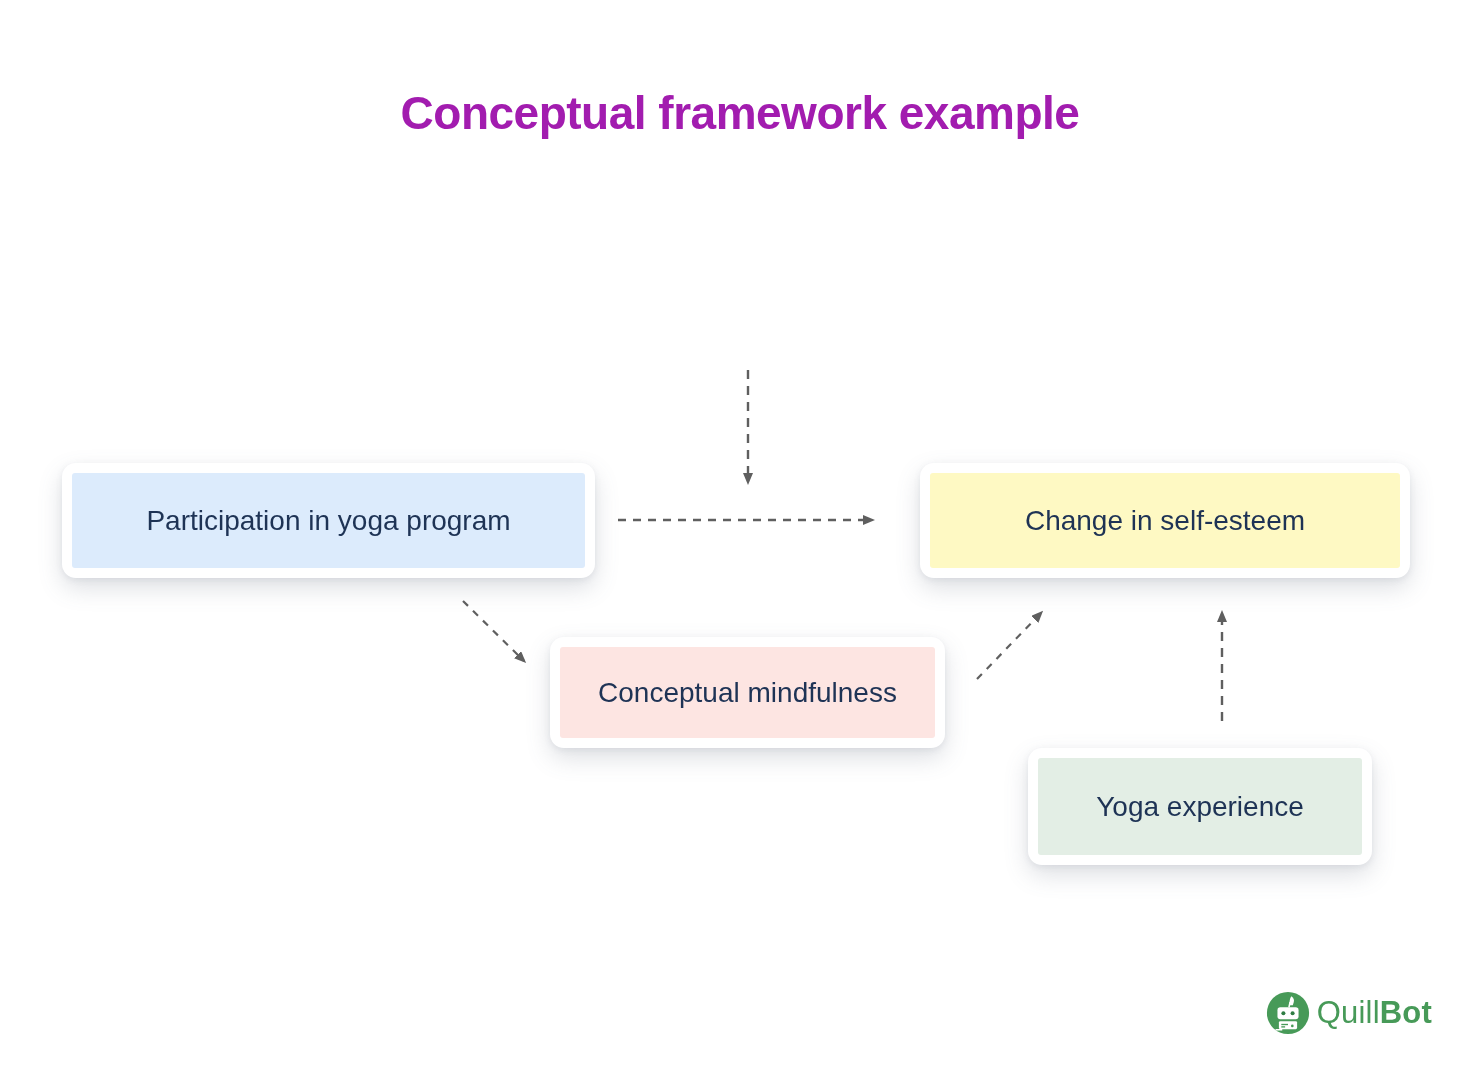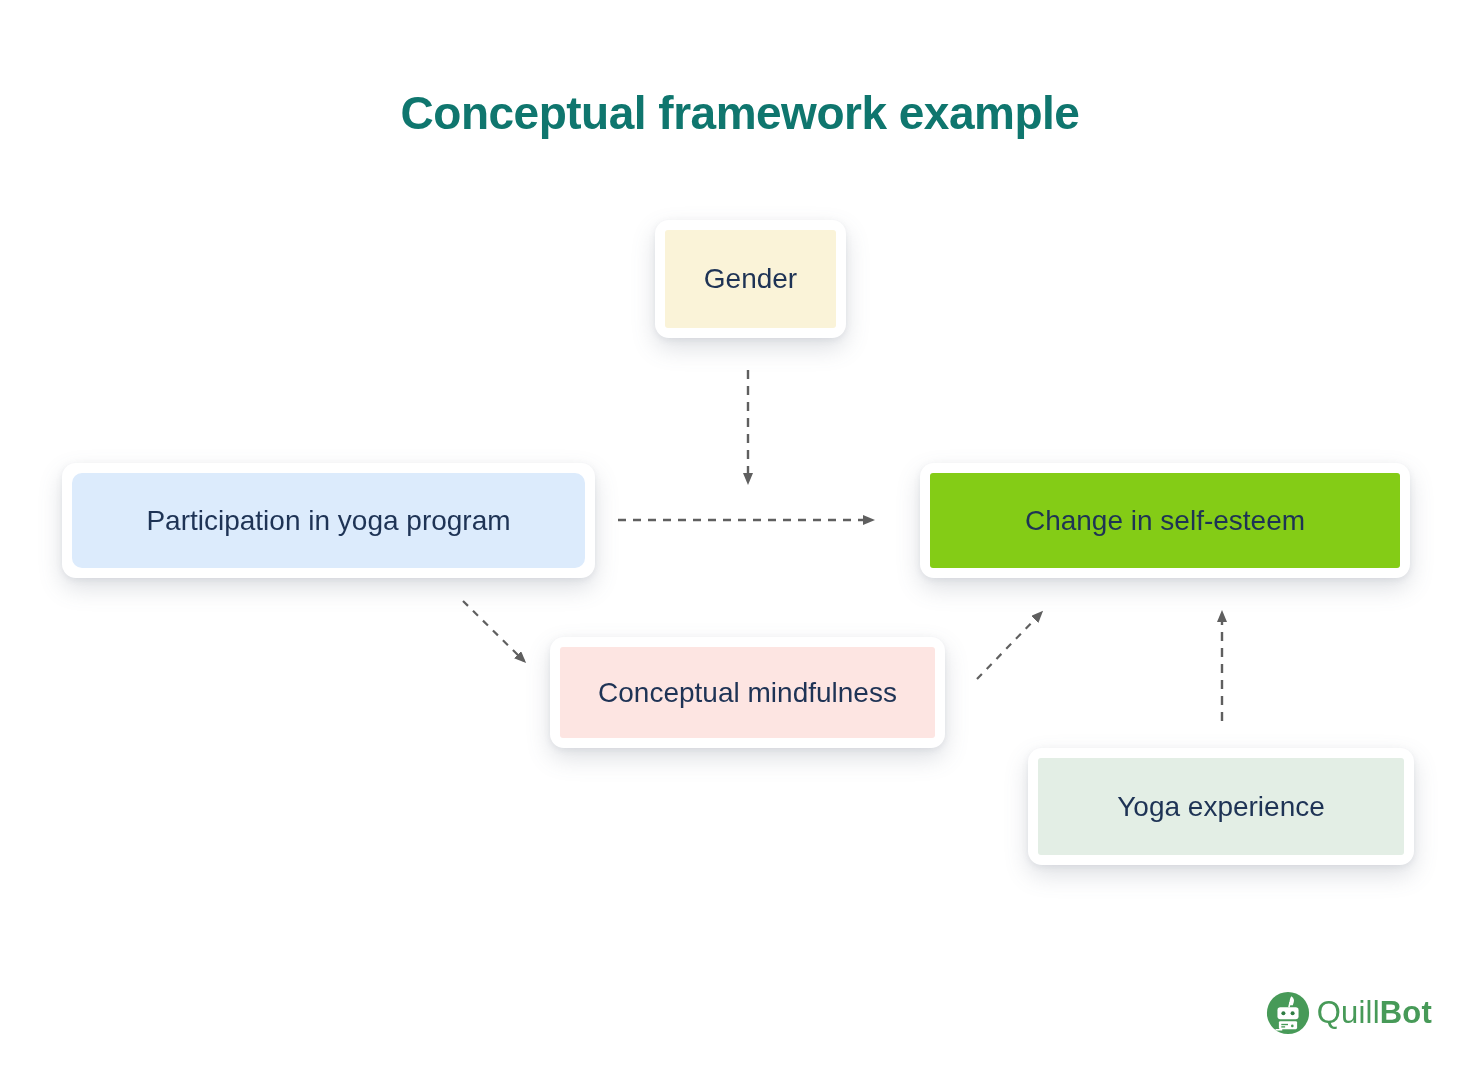--- a/index.html
+++ b/index.html
@@ -16,21 +16,21 @@
 
   .title {
     position: absolute;
     top: 86px;
     left: 0;
     width: 100%;
     text-align: center;
     font-size: 46px;
     font-weight: 800;
     letter-spacing: -0.5px;
-    color: #0f766e;
+    color: #a21caf;
     padding-left: 8px;
   }
 
   .node {
     position: absolute;
     background: #ffffff;
     border-radius: 14px;
     padding: 10px;
     box-shadow: 0 10px 24px rgba(90, 98, 120, 0.20), 0 2px 6px rgba(90, 98, 120, 0.10);
   }
@@ -44,21 +44,21 @@
     font-size: 28px;
     font-weight: 500;
     color: #1e3355;
     white-space: nowrap;
   }
 
   .node-gender        { left: 655px; top: 220px; width: 191px; height: 118px; }
   .node-participation { left:  62px; top: 463px; width: 533px; height: 115px; }
   .node-self-esteem   { left: 920px; top: 463px; width: 490px; height: 115px; }
   .node-mindfulness   { left: 550px; top: 637px; width: 395px; height: 111px; }
-  .node-yoga          { left: 1028px; top: 748px; width: 386px; height: 117px; }
+  .node-yoga          { left: 1028px; top: 748px; width: 344px; height: 117px; }
 
   .arrows {
     position: absolute;
     top: 0; left: 0;
     width: 1472px;
     height: 1066px;
     pointer-events: none;
   }
 
   .logo {
@@ -89,30 +89,27 @@
         <path d="M0,0 L12,5 L0,10 Z" fill="#5f5f5f"></path>
       </marker>
     </defs>
     <line x1="748" y1="370" x2="748" y2="482" stroke="#5f5f5f" stroke-width="2.4" stroke-dasharray="9 7" marker-end="url(#arrowhead)"></line>
     <line x1="618" y1="520" x2="872" y2="520" stroke="#5f5f5f" stroke-width="2.4" stroke-dasharray="8 7" marker-end="url(#arrowhead)"></line>
     <line x1="463" y1="601" x2="524" y2="661" stroke="#5f5f5f" stroke-width="2.2" stroke-dasharray="7 7" marker-end="url(#arrowhead)"></line>
     <line x1="977" y1="679" x2="1041" y2="613" stroke="#5f5f5f" stroke-width="2.2" stroke-dasharray="7 7" marker-end="url(#arrowhead)"></line>
     <line x1="1222" y1="721" x2="1222" y2="613" stroke="#5f5f5f" stroke-width="2.4" stroke-dasharray="9 7" marker-end="url(#arrowhead)"></line>
   </svg>
 
-  <div class="node node-gender">
-    <div class="node-fill" style="background-color: rgb(250, 243, 216);">Gender</div>
-  </div>
 
   <div class="node node-participation">
-    <div class="node-fill" style="background-color: rgb(220, 235, 252); border-radius: 10px;">Participation in yoga program</div>
+    <div class="node-fill" style="background-color: rgb(220, 235, 252);">Participation in yoga program</div>
   </div>
 
   <div class="node node-self-esteem">
-    <div class="node-fill" style="background-color: #84cc16;">Change in self-esteem</div>
+    <div class="node-fill" style="background-color: #fef9c3;">Change in self-esteem</div>
   </div>
 
   <div class="node node-mindfulness">
     <div class="node-fill" style="background-color: rgb(253, 229, 226);">Conceptual mindfulness</div>
   </div>
 
   <div class="node node-yoga">
     <div class="node-fill" style="background-color: rgb(227, 238, 229);">Yoga experience</div>
   </div>
 

